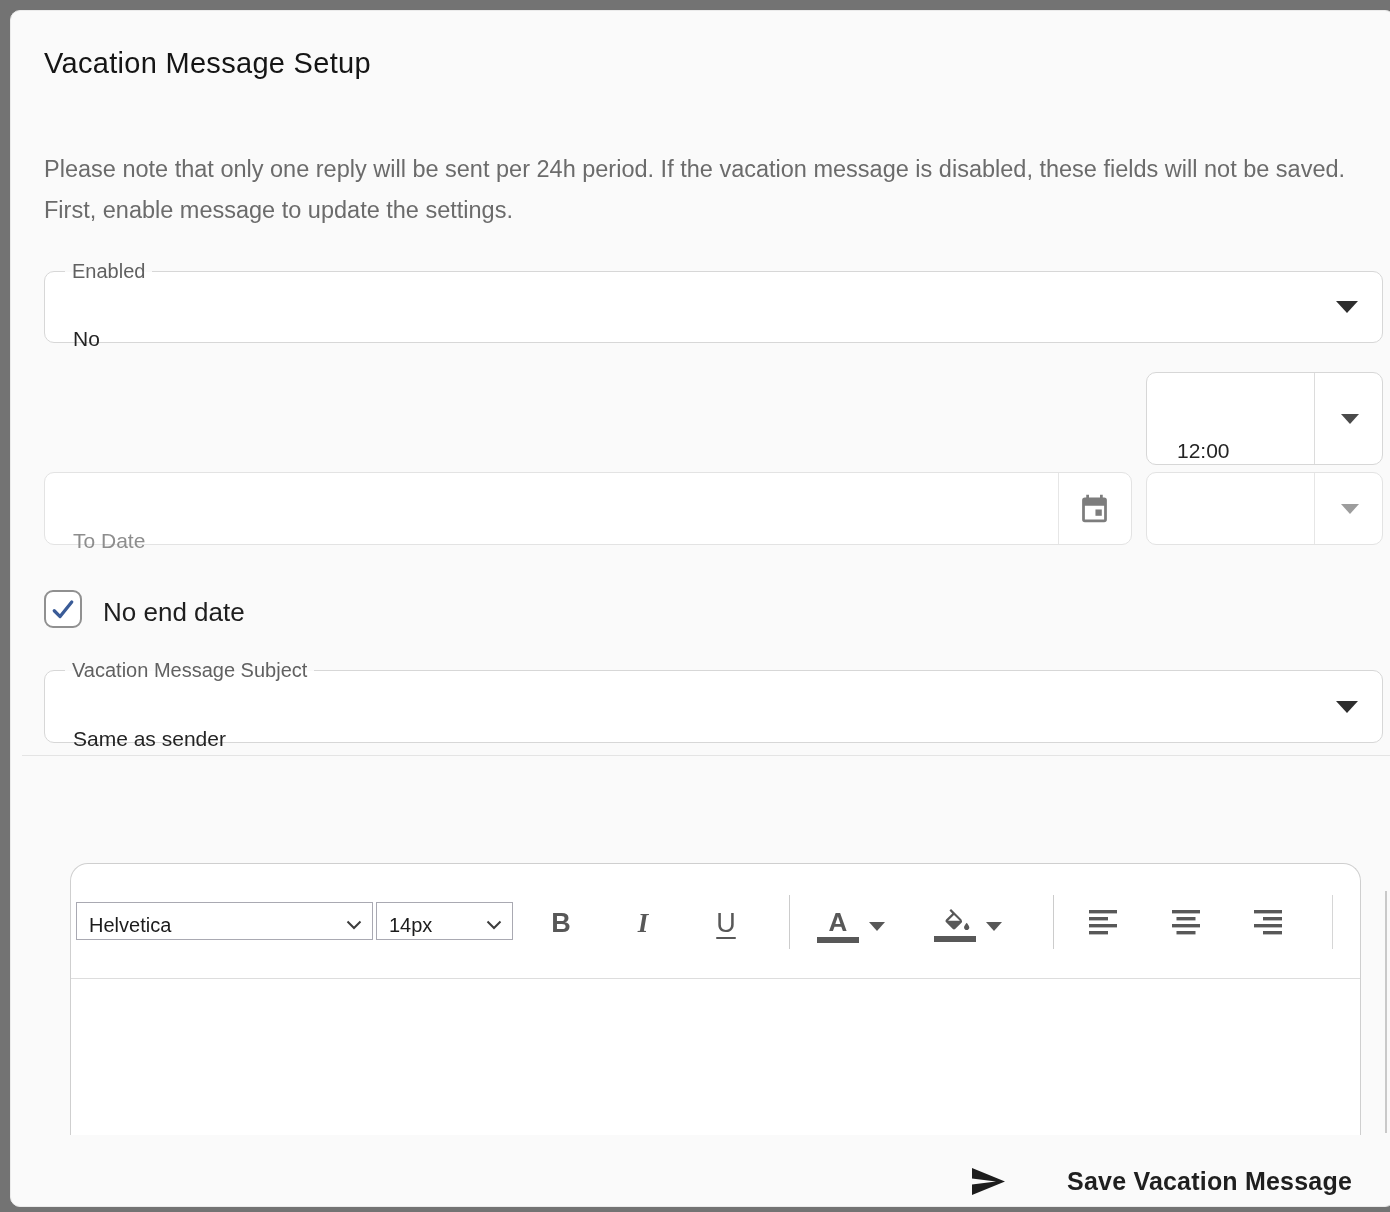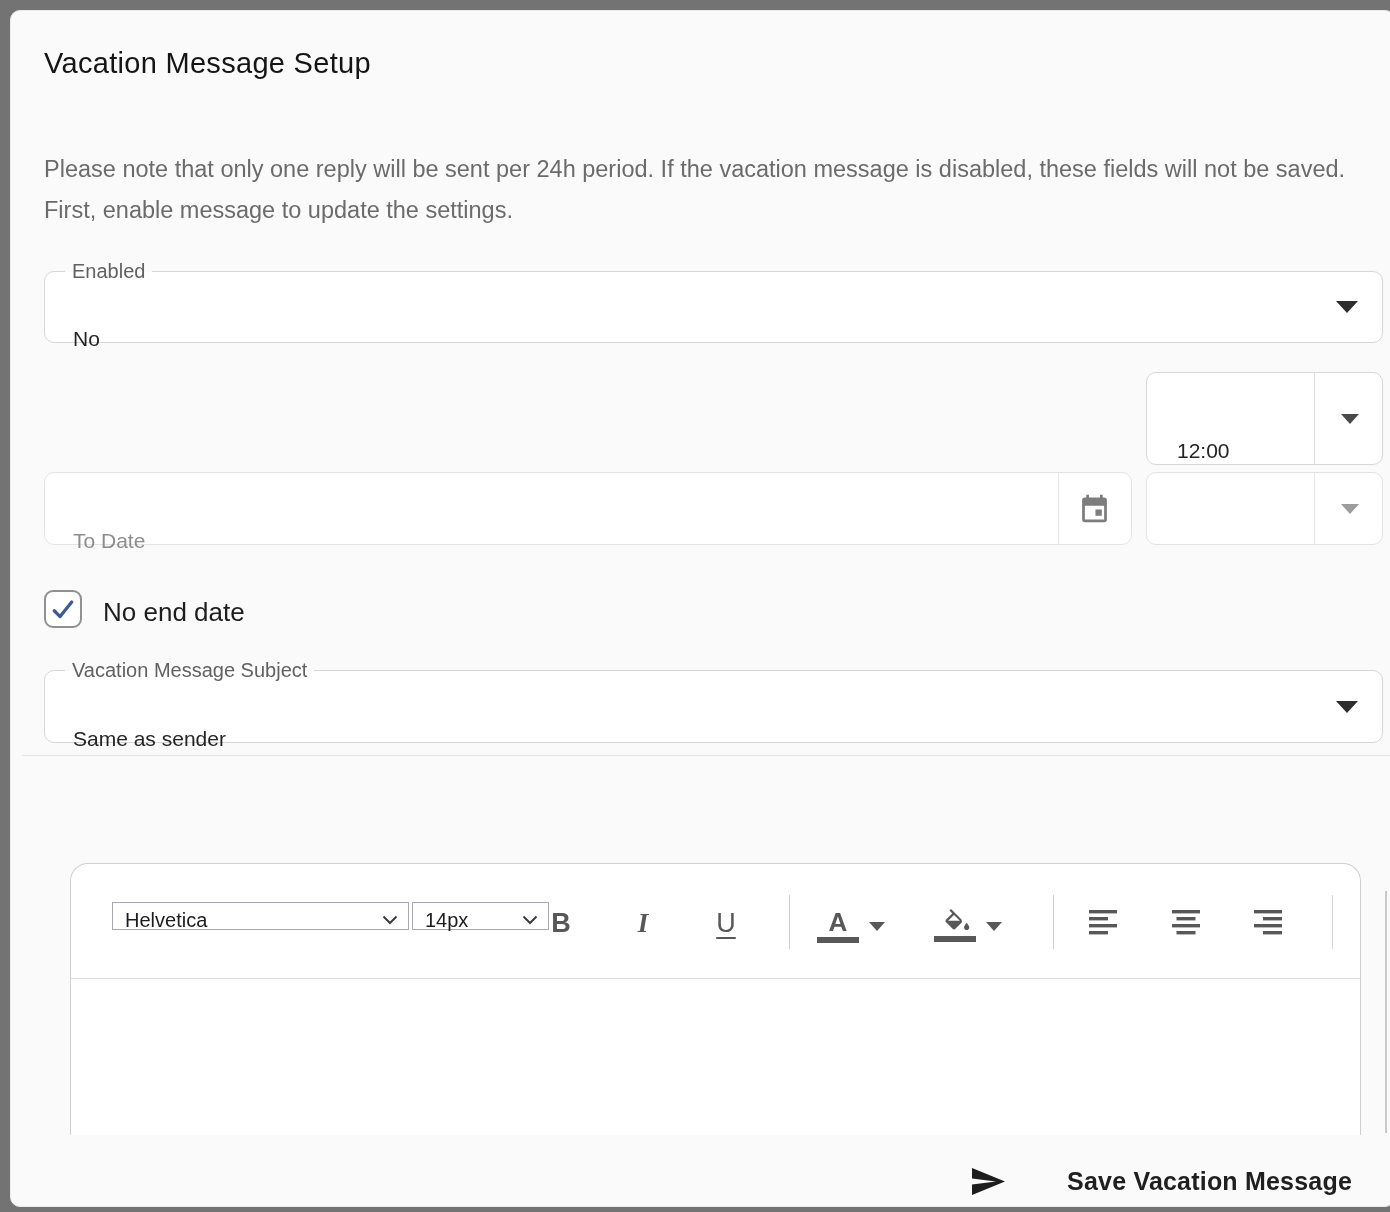--- a/index.html
+++ b/index.html
@@ -63,23 +63,23 @@
     position:absolute; left:60px; top:768px; font-size:28.5px; font-weight:500; color:#111;
   }
   
   #editor {
     position:absolute; left:59px; top:852px; width:1291px; height:272px;
     background:#ffffff; border:1px solid #cfcfcf; border-bottom:none;
     border-radius:18px 18px 0 0;
   }
   #toolbar { position:absolute; left:0; right:0; top:0; height:115px; border-bottom:1px solid #dddddd; }
   .tb-select {
-    position:absolute; top:38px; height:28px; background:#fff; border:1px solid #a9a9b2;
+    position:absolute; top:38px; height:38px; background:#fff; border:1px solid #a9a9b2;
     display:flex; align-items:center; justify-content:space-between;
-    padding:8px 10px 0 12px; font-size:20px; color:#1c1c1c; cursor:pointer;margin-left:36px;
+    padding:8px 10px 0 12px; font-size:20px; color:#1c1c1c; cursor:pointer;
   }
   .tb-btn {
     position:absolute; display:flex; align-items:center; justify-content:center;
     color:#585858; cursor:pointer;
   }
   .tb-text { font-size:27px; font-weight:700; }
   .tb-italic { font-family:"Liberation Serif", serif; font-style:italic; }
   .tb-underline { font-weight:500; text-decoration:underline; text-underline-offset:5px; }
   .color-stack { display:flex; flex-direction:column; align-items:center; }
   .color-bar { width:42px; height:6px; background:#585858; margin-top:2px; }

